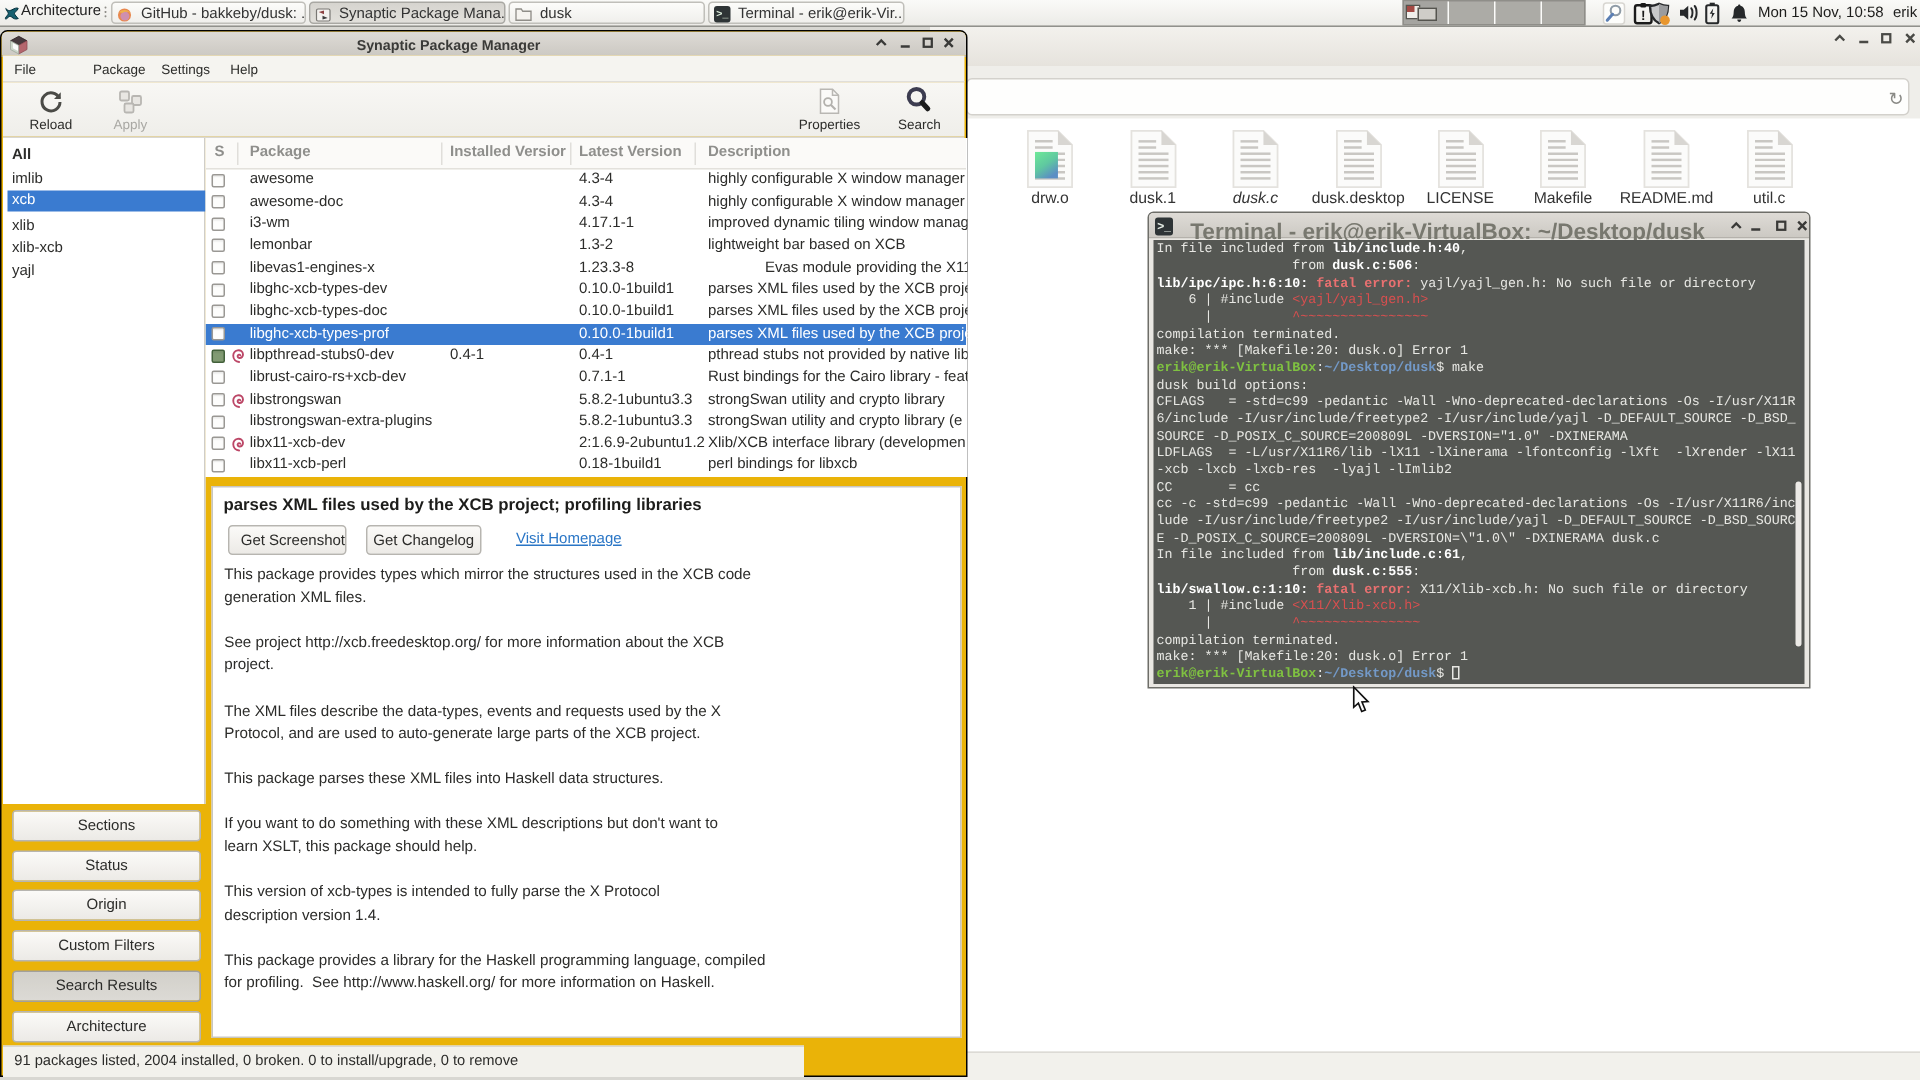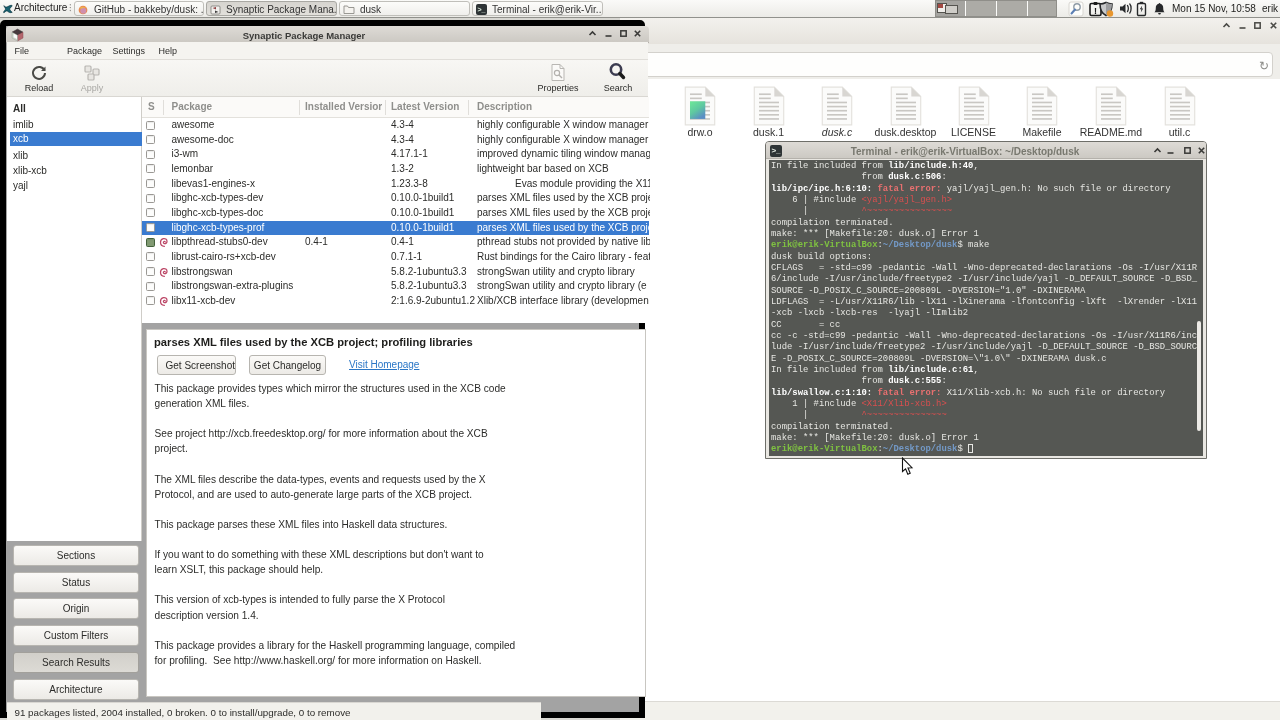--- a/index.html
+++ b/index.html
@@ -17,21 +17,21 @@
     font-size:10px; color:#333; }
   .tbtn.active { background:linear-gradient(#d6d4cf,#e2e0db); border-color:#a9a8a3; }
   .tlabel { position:absolute; top:2px; white-space:nowrap; overflow:hidden; }
 
   
   .titlebar { position:absolute; background:linear-gradient(#dedbd6,#ccc9c3);
     border-bottom:1px solid #b4b1ab; }
 
   
   #syn { position:absolute; left:0; top:20px; width:645px; height:698px;
-    background:#a3a3a3; border:6px solid #000000; border-radius:5px 5px 0 0; }
+    background:#eab308; border:1px solid #000000; border-radius:5px 5px 0 0; }
 
   
   .hh { position:absolute; top:4px; font-size:10px; font-weight:bold; color:#8f8f8c; white-space:nowrap; }
   .hsep { position:absolute; top:3px; width:1px; height:15px; background:#e0deda; }
   .prow { position:absolute; left:0; width:507px; height:14.65px; font-size:10px; color:#2c2c2a; }
   .prow.sel { background:#3a7bd0; color:#ffffff; }
   .pc { position:absolute; top:1px; white-space:nowrap; }
   .cb { position:absolute; left:4px; top:2.5px; width:9px; height:9px; background:#fdfdfc;
     border:1px solid #9a9894; border-radius:1.5px; box-shadow:inset 0 1px 1px rgba(0,0,0,0.08); }
   .emb { position:absolute; left:17px; top:2px; }
@@ -210,21 +210,21 @@
             </g>
           </svg>
           <div style="margin-top:0px;">util.c</div>
         </div></div>
     <div style="position:absolute;left:0;bottom:0;width:660px;height:19px;background:#f2f1ec;border-top:1px solid #dcdad5;"></div>
   </div>
 
   <div id="term">
     <div class="titlebar" style="left:0;top:0;width:440px;height:17px;border-radius:3px 3px 0 0;"></div>
     <div style="position:absolute;left:4px;top:3px;width:12px;height:12px;background:#2e3436;border-radius:2px;color:#e8f0e8;font-size:8px;font-weight:bold;line-height:12px;text-align:center;">&gt;_</div>
-    <div style="position:absolute;left:0;top:4px;width:398px;text-align:center;font-size:10px;font-weight:bold;color:#78786f;">Terminal - erik@erik-VirtualBox: ~/Desktop/dusk</div>
+    <div style="position:absolute;left:0;top:4px;width:398px;text-align:center;font-size:15px;font-weight:bold;color:#78786f;">Terminal - erik@erik-VirtualBox: ~/Desktop/dusk</div>
     <svg class="abs" style="left:386.79999999999995px;top:3.5px;" width="9" height="9" viewBox="0 0 9 9">
         <path d="M1.5,6 L4.5,3 L7.5,6" fill="none" stroke="#3a3a38" stroke-width="1.6"></path>
       </svg>
       <svg class="abs" style="left:400.0999999999999px;top:3.5px;" width="9" height="9" viewBox="0 0 9 9">
         <path d="M1.5,7 L7.5,7" fill="none" stroke="#3a3a38" stroke-width="1.6"></path>
       </svg>
       <svg class="abs" style="left:416.70000000000005px;top:3.5px;" width="9" height="9" viewBox="0 0 9 9">
         <rect x="1.8" y="1.8" width="5.4" height="5.4" fill="none" stroke="#3a3a38" stroke-width="1.5"></rect>
       </svg>
       <svg class="abs" style="left:431.29999999999995px;top:3.5px;" width="9" height="9" viewBox="0 0 9 9">
@@ -439,20 +439,27 @@
         <div class="prow" style="top:196.80px;">
           <span class="cb" style=""></span>
           <svg class="emb" width="11" height="11" viewBox="0 0 11 11">
             <path d="M6.2,4.8 C5.9,4.3 5,4.3 4.6,4.9 C4.1,5.6 4.6,6.6 5.6,6.7 C7,6.8 8.1,5.6 8,4.2 C7.9,2.4 6.2,1.2 4.4,1.6 C2.6,2 1.5,3.3 1.5,5.2 C1.5,7.5 3.2,9.2 5.4,9.3" fill="none" stroke="#bc4767" stroke-width="1.25" stroke-linecap="round"></path>
           </svg>
           <span class="pc" style="left:29.5px;">libx11-xcb-dev</span>
           <span class="pc" style="left:163px;"></span>
           <span class="pc" style="left:249px;">2:1.6.9-2ubuntu1.2</span>
           <span class="pc" style="left:335px;white-space:nowrap;">Xlib/XCB interface library (developmen</span>
         </div>
+        <div class="prow" style="top:211.45px;">
+          <span class="cb" style=""></span>
+          <span class="pc" style="left:29.5px;">libx11-xcb-perl</span>
+          <span class="pc" style="left:163px;"></span>
+          <span class="pc" style="left:249px;">0.18-1build1</span>
+          <span class="pc" style="left:335px;white-space:nowrap;">perl bindings for libxcb</span>
+        </div>
       </div>
 
     <div id="details" class="abs" style="left:140px;top:303px;width:499.5px;height:368px;background:#ffffff;border:1px solid #c8c6c1;overflow:hidden;">
         <div class="abs" style="left:7px;top:6px;font-size:11.2px;font-weight:bold;color:#1d1d1b;">parses XML files used by the XCB project; profiling libraries</div>
         <div class="dbtn" style="left:10px;width:79px;text-align:right;">Get Screenshot</div>
         <div class="dbtn" style="left:102px;width:77px;">Get Changelog</div>
         <div class="abs" style="left:202px;top:29px;font-size:10px;color:#2a76c6;text-decoration:underline;">Visit Homepage</div>
         <div class="dl" style="top:53.0px;">This package provides types which mirror the structures used in the XCB code</div>
         <div class="dl" style="top:68.1px;">generation XML files.</div>
         <div class="dl" style="top:98.3px;">See project http://xcb.freedesktop.org/ for more information about the XCB</div>

